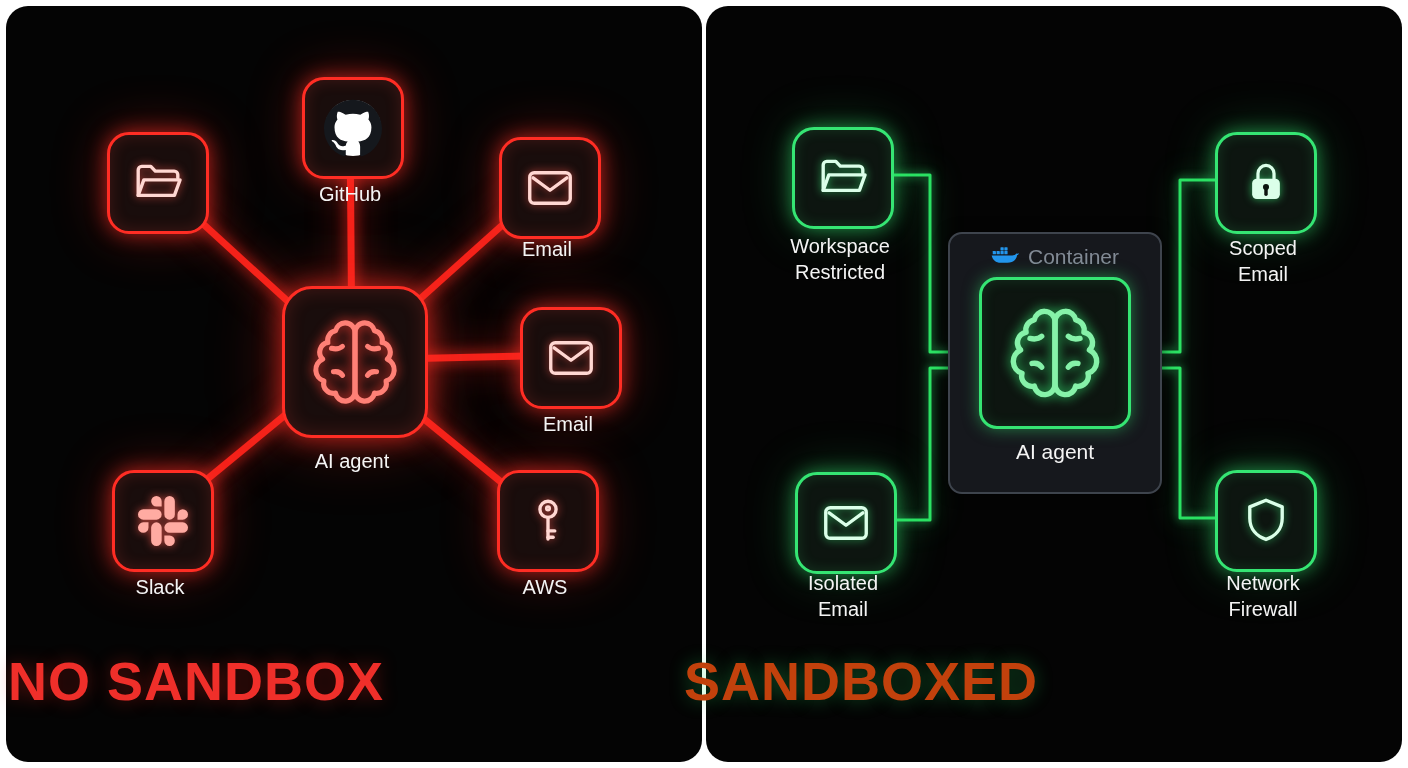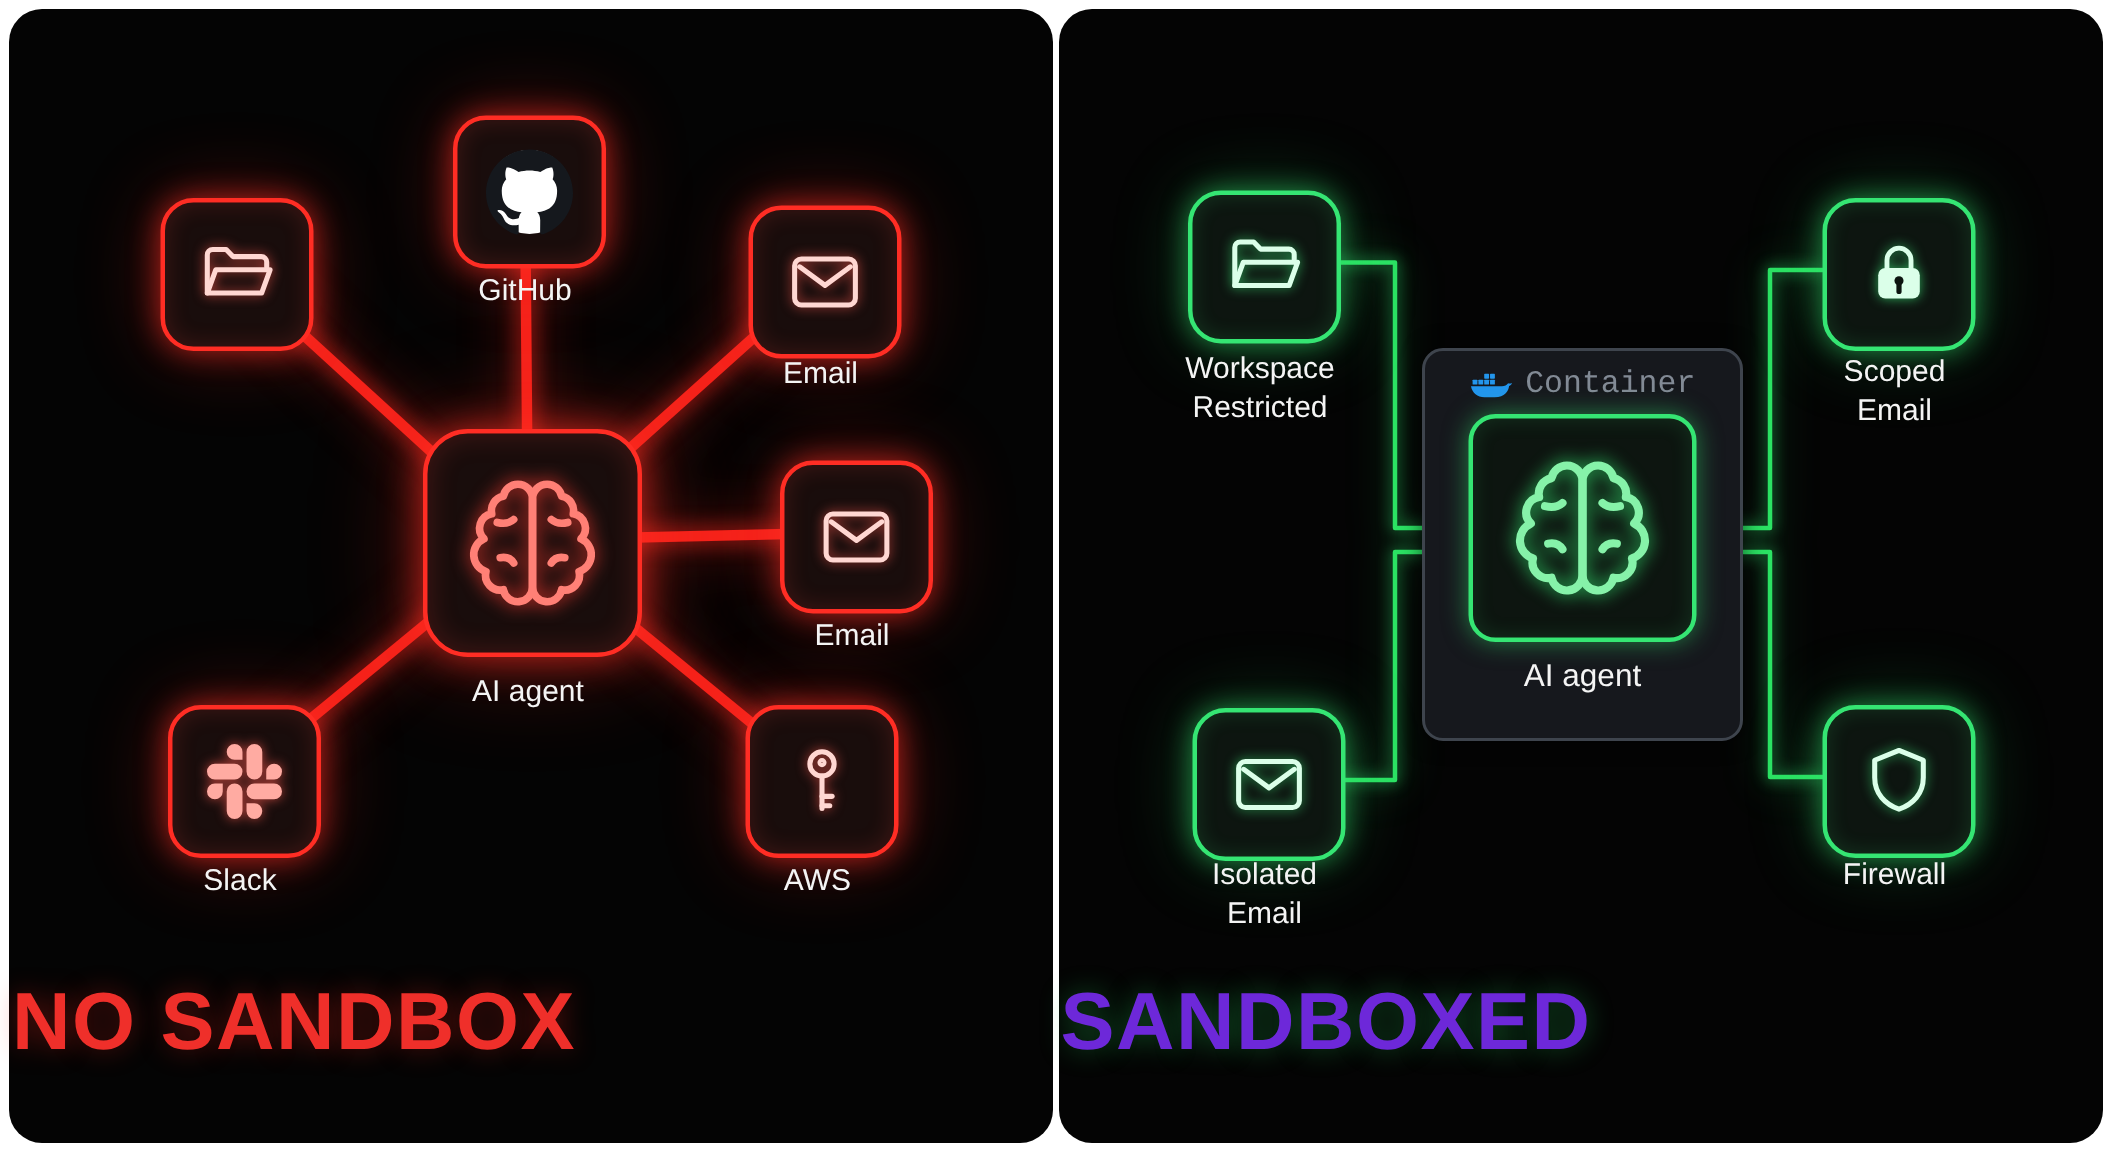--- a/index.html
+++ b/index.html
@@ -54,30 +54,30 @@
   .lbl-slack{left:60px;top:574px;width:200px;}
   .lbl-agent-left{left:252px;top:448px;width:200px;}
   .lbl-restricted{left:730px;top:233px;width:220px;}
   .lbl-scoped{left:1153px;top:235px;width:220px;}
   .lbl-isolated{left:733px;top:570px;width:220px;}
   .lbl-firewall{left:1153px;top:570px;width:220px;}
 
   .container-box{position:absolute;left:948px;top:232px;width:210px;height:258px;background:#16181d;
        border:2px solid #3e444d;border-radius:14px;display:flex;flex-direction:column;align-items:center;
        box-shadow:0 0 14px rgba(0,0,0,.6);}
-  .container-header{display:flex;align-items:center;gap:9px;margin-top:11px;font-family:Liberation Mono, monospace;}
+  .container-header{display:flex;gap:9px;margin-top:11px;}
   .container-header .ctext{color:#828a95;font-size:21px;}
   .agent-box-right{width:146px;height:146px;margin-top:8px;border-radius:18px;background:#0d1510;
        border:3px solid #35e573;display:flex;align-items:center;justify-content:center;
        box-shadow:0 0 16px rgba(50,225,110,.5),inset 0 0 14px rgba(60,230,120,.15);}
   .agent-label-right{color:#f4f4f4;font-size:21px;margin-top:11px;}
 
   .title{position:absolute;top:650px;width:693px;font-size:54px;font-weight:800;letter-spacing:1px;}
   .title-left{left:8px;color:#ef2f2a;text-shadow:0 0 18px rgba(255,40,30,.35);}
-  .title-right{left:707px;color:#6d28d9;text-shadow:0 0 18px rgba(40,225,100,.35);}
+  .title-right{left:684px;color:#c2410c;text-shadow:0 0 18px rgba(40,225,100,.35);}
 </style>
 </head>
 <body>
 
 <div class="stage">
 
   <div class="panel panel-left"></div>
   <div class="panel panel-right"></div>
 
   <svg class="lines">
@@ -222,18 +222,19 @@
   </div>
   <div class="label lbl-scoped">
     <div>Scoped</div>
     <div>Email</div>
   </div>
   <div class="label lbl-isolated">
     <div>Isolated</div>
     <div>Email</div>
   </div>
   <div class="label lbl-firewall">
+    <div>Network</div>
     <div>Firewall</div>
   </div>
 
   <div class="title title-right">SANDBOXED</div>
 
 </div>
 
 </body></html>

